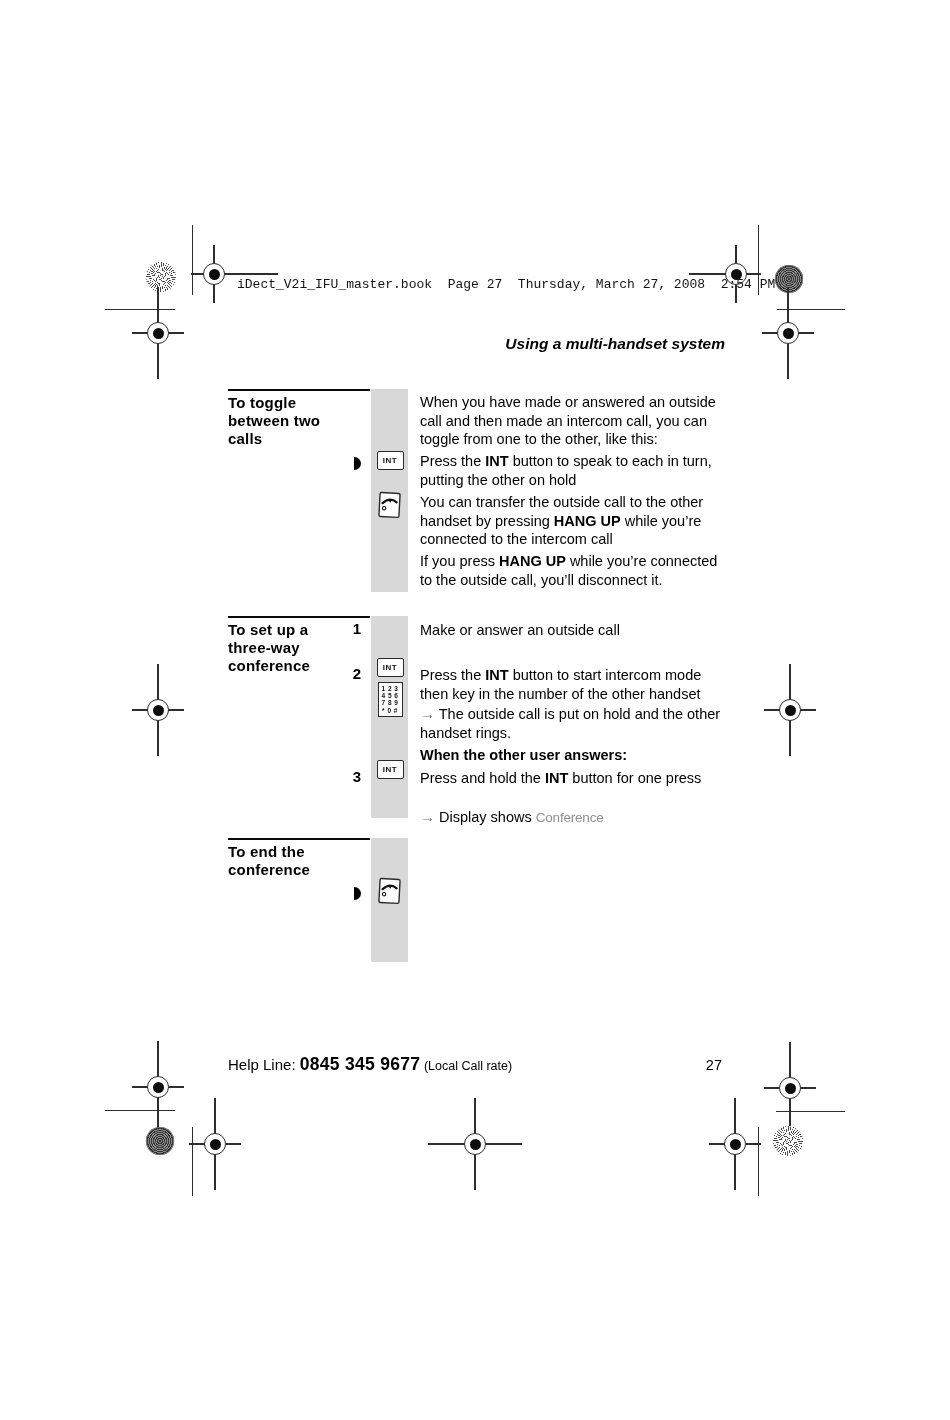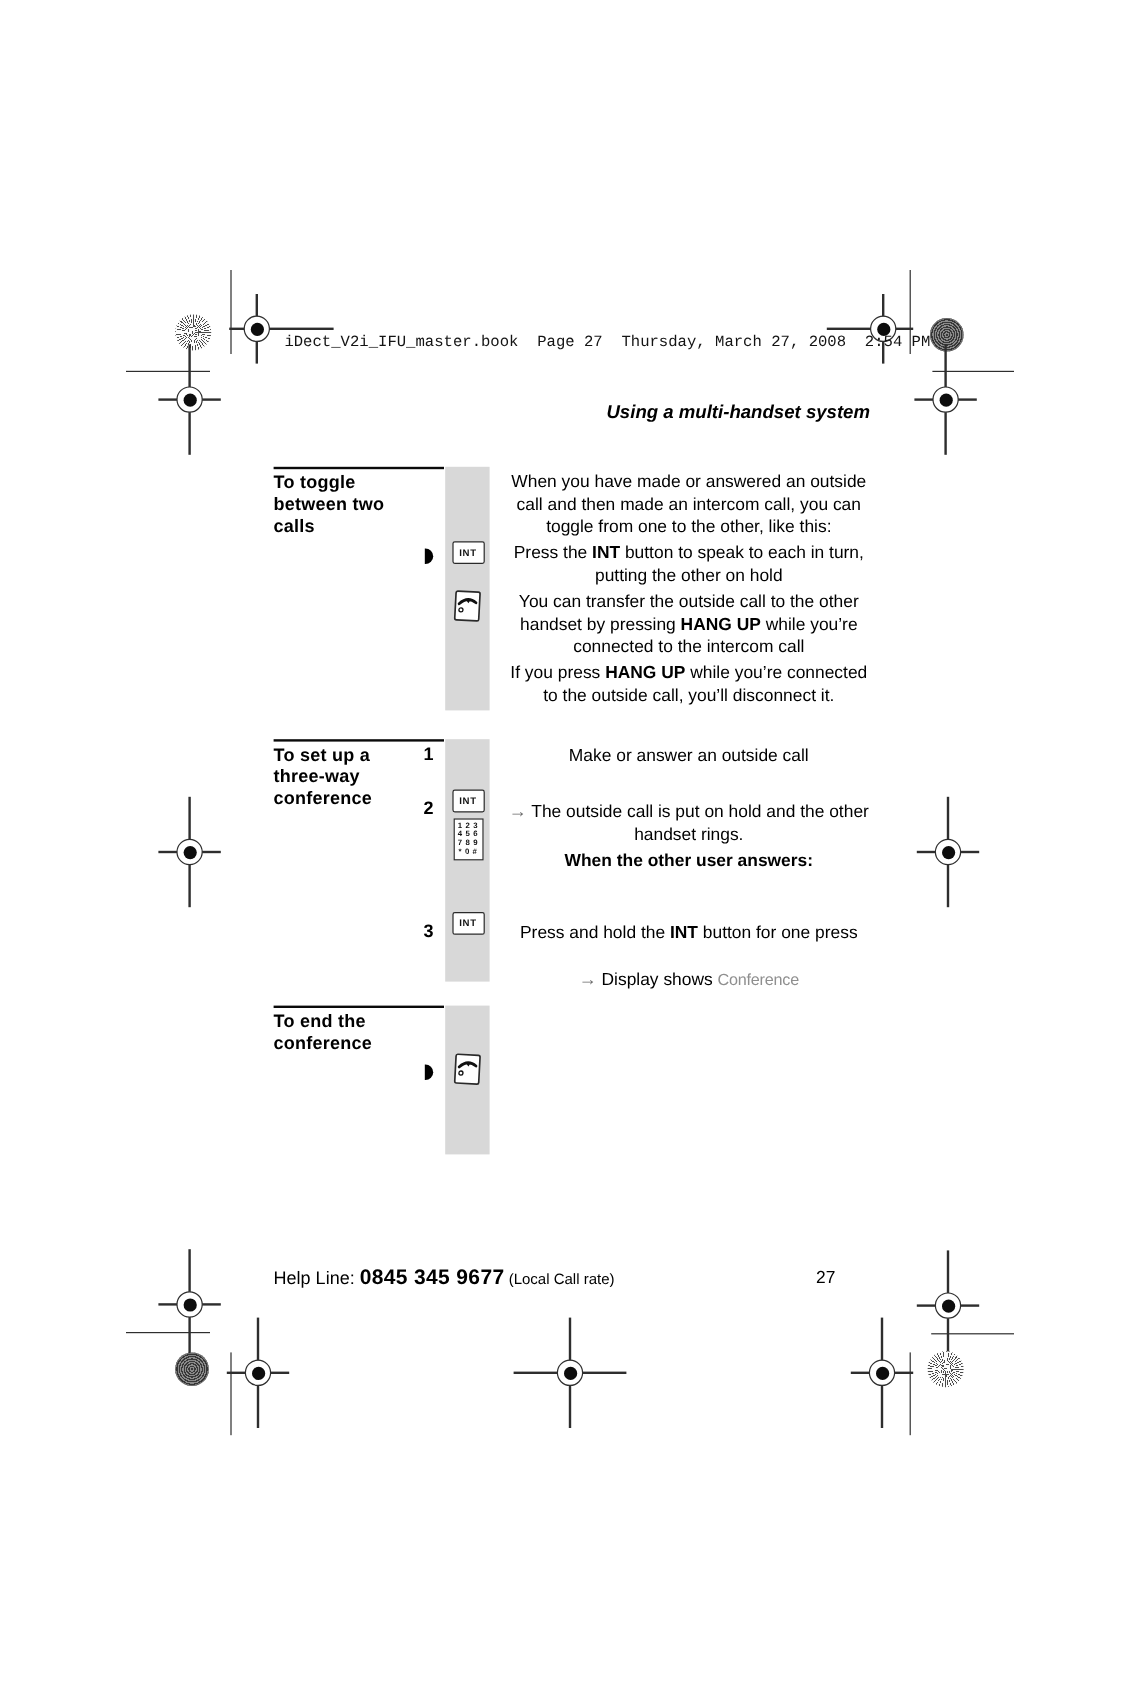--- a/index.html
+++ b/index.html
@@ -27,32 +27,32 @@
 
   
   .file-line{position:absolute;left:237px;top:277px;font-family:"Liberation Mono",monospace;
              font-size:13px;color:#141414;white-space:pre;}
   .chapter-title{position:absolute;left:425px;top:335px;width:300px;text-align:right;
                  font-weight:bold;font-style:italic;font-size:15.5px;}
   .footer-left{position:absolute;left:228px;top:1054px;}
   .footer-left .lbl{font-size:15px;}
   .footer-left .num{font-size:17.5px;font-weight:bold;letter-spacing:0.3px;}
   .footer-left .note{font-size:12.5px;}
-  .page-num{position:absolute;left:680px;top:1057px;width:42px;font-size:14.5px;}
+  .page-num{position:absolute;left:680px;top:1057px;width:42px;text-align:right;font-size:14.5px;}
 
   
   .section{position:absolute;left:228px;width:500px;}
   .rule{position:absolute;left:0;top:0;width:142px;height:2.2px;background:#0a0a0a;}
   .heading{position:absolute;left:0;top:5px;width:138px;font-weight:bold;font-size:15px;
            line-height:18px;white-space:pre-line;letter-spacing:0.2px;}
   .strip{position:absolute;left:143px;top:0;width:37px;background:#d8d8d8;}
   .marker{position:absolute;left:116px;width:26px;text-align:center;font-weight:bold;font-size:15px;}
   .bullet{display:inline-block;width:7px;height:13px;background:#000;border-radius:0 7px 7px 0;margin-top:2px;}
   .iconcol{position:absolute;left:147px;width:30px;display:flex;flex-direction:column;align-items:center;gap:5px;}
-  .textblk{position:absolute;left:192px;width:308px;font-size:14.5px;line-height:18.5px;text-align:center;}
+  .textblk{position:absolute;left:192px;width:308px;font-size:14.5px;line-height:18.5px;}
   .textblk p{margin:0;}
   .r-b{font-weight:bold;}
   .r-arrow{color:#6b6b6b;font-weight:bold;font-size:15px;}
   .r-disp{color:#8f8f8f;font-size:13.5px;letter-spacing:-0.2px;}
 
   
   .int-key{width:27px;height:19px;background:#fff;border:1.4px solid #2a2a2a;border-radius:2px;
            box-sizing:border-box;display:flex;align-items:center;justify-content:center;
            font-size:8px;font-weight:bold;letter-spacing:0.5px;color:#111;}
   .keypad{width:25px;background:#fff;border:1.2px solid #2a2a2a;box-sizing:border-box;
@@ -207,20 +207,21 @@
           <span>INT</span>
         </div>
       <div class="keypad">
         <span>1 2 3</span>
         <span>4 5 6</span>
         <span>7 8 9</span>
         <span>* 0 #</span>
       </div>
     </div>
     <div class="textblk" style="top:50px;">
+      <p><span>Press the </span><span class="r-b">INT</span><span> button to start intercom mode then key in the number of the other handset</span></p>
       <p style="margin-top:2px;"><span class="r-arrow">→</span><span> The outside call is put on hold and the other handset rings.</span></p>
       <p style="margin-top:4px;"><span class="r-b">When the other user answers:</span></p>
     </div>
 
     <div class="marker" style="top:152px;">3</div>
     <div class="iconcol" style="top:144px;">
       <div class="int-key">
           <span>INT</span>
         </div>
     </div>

